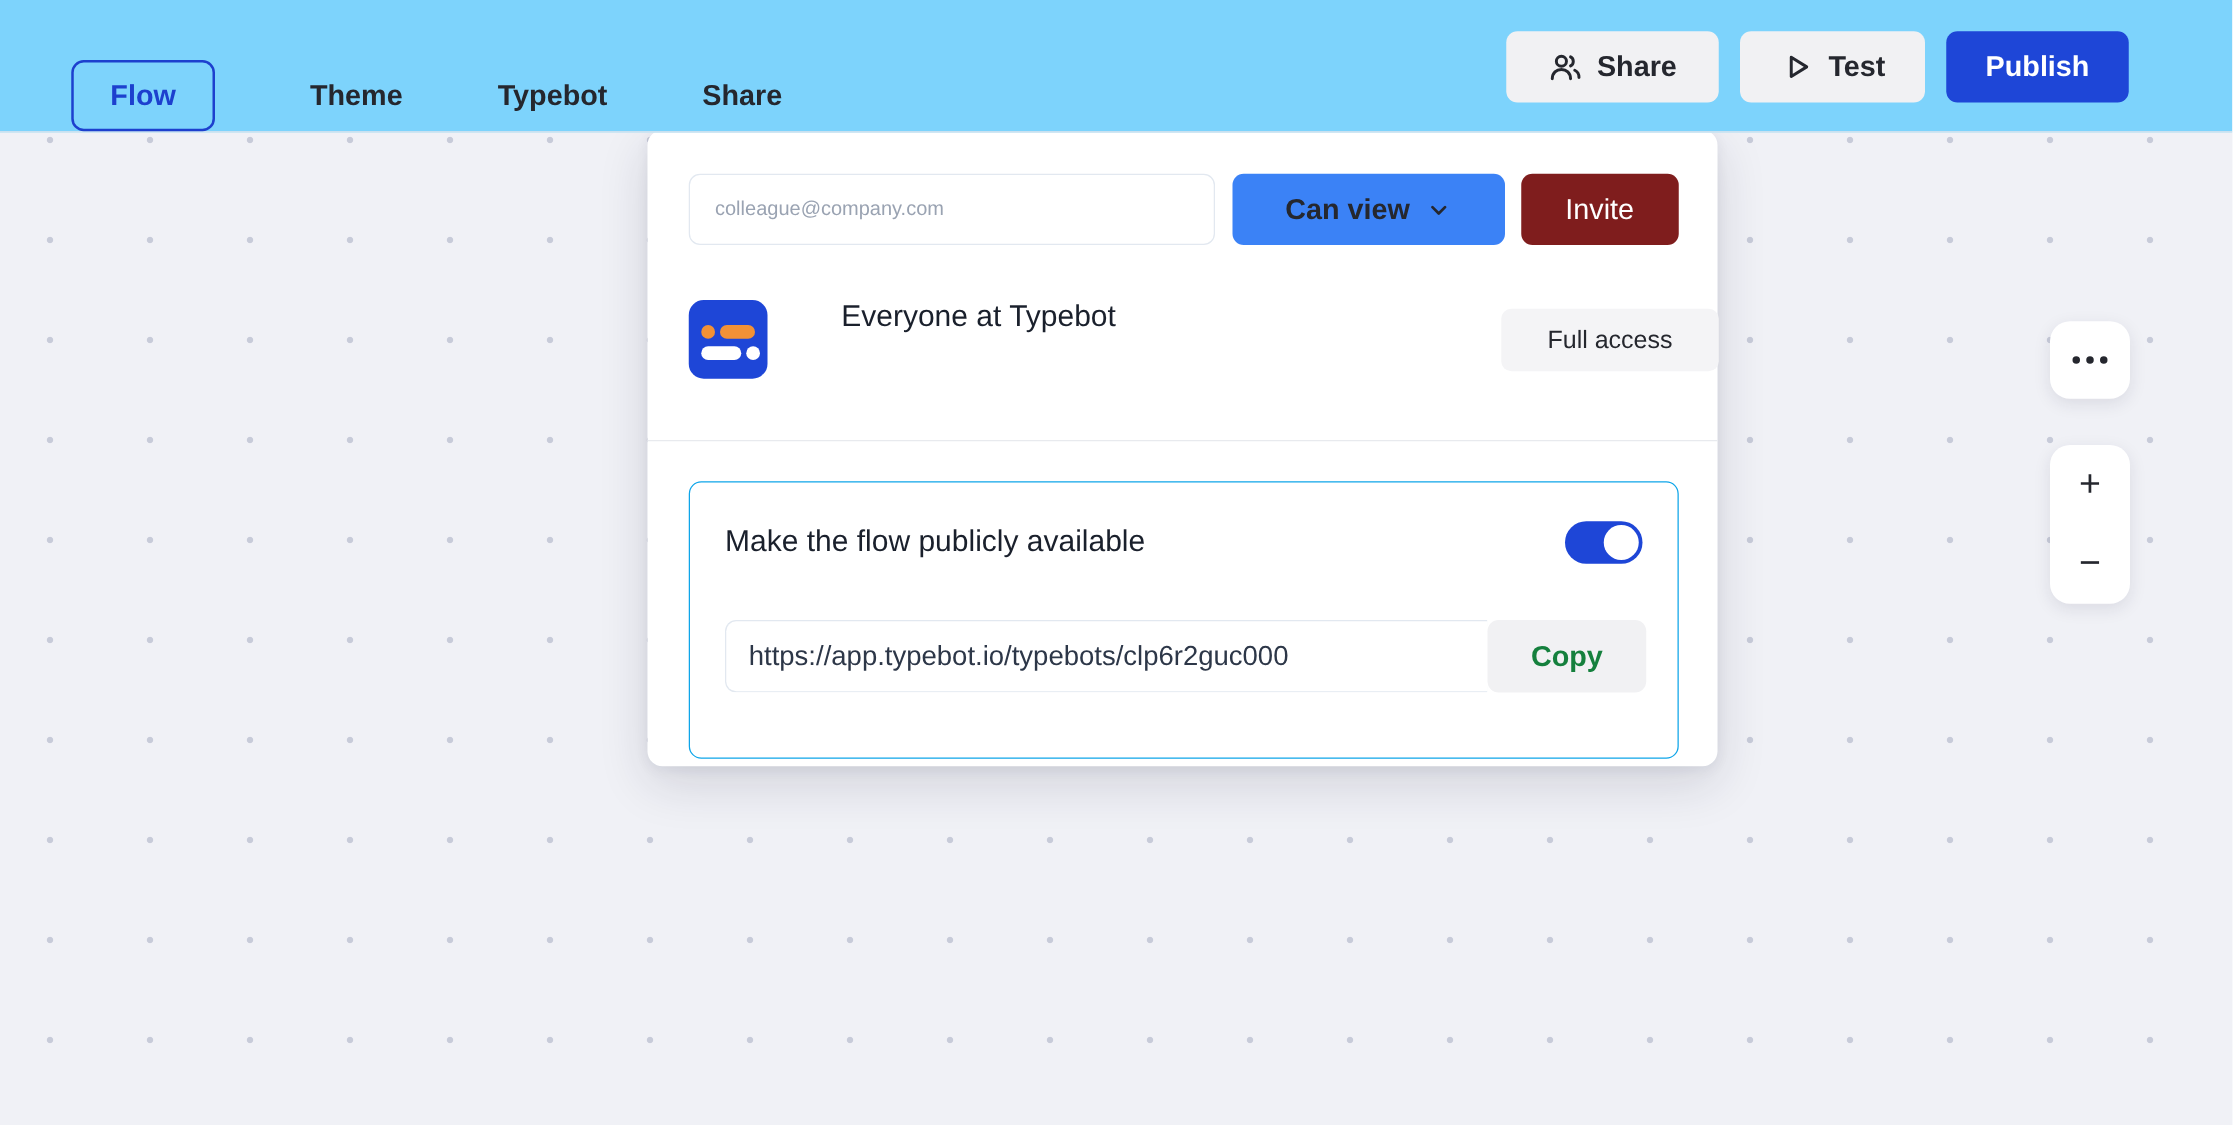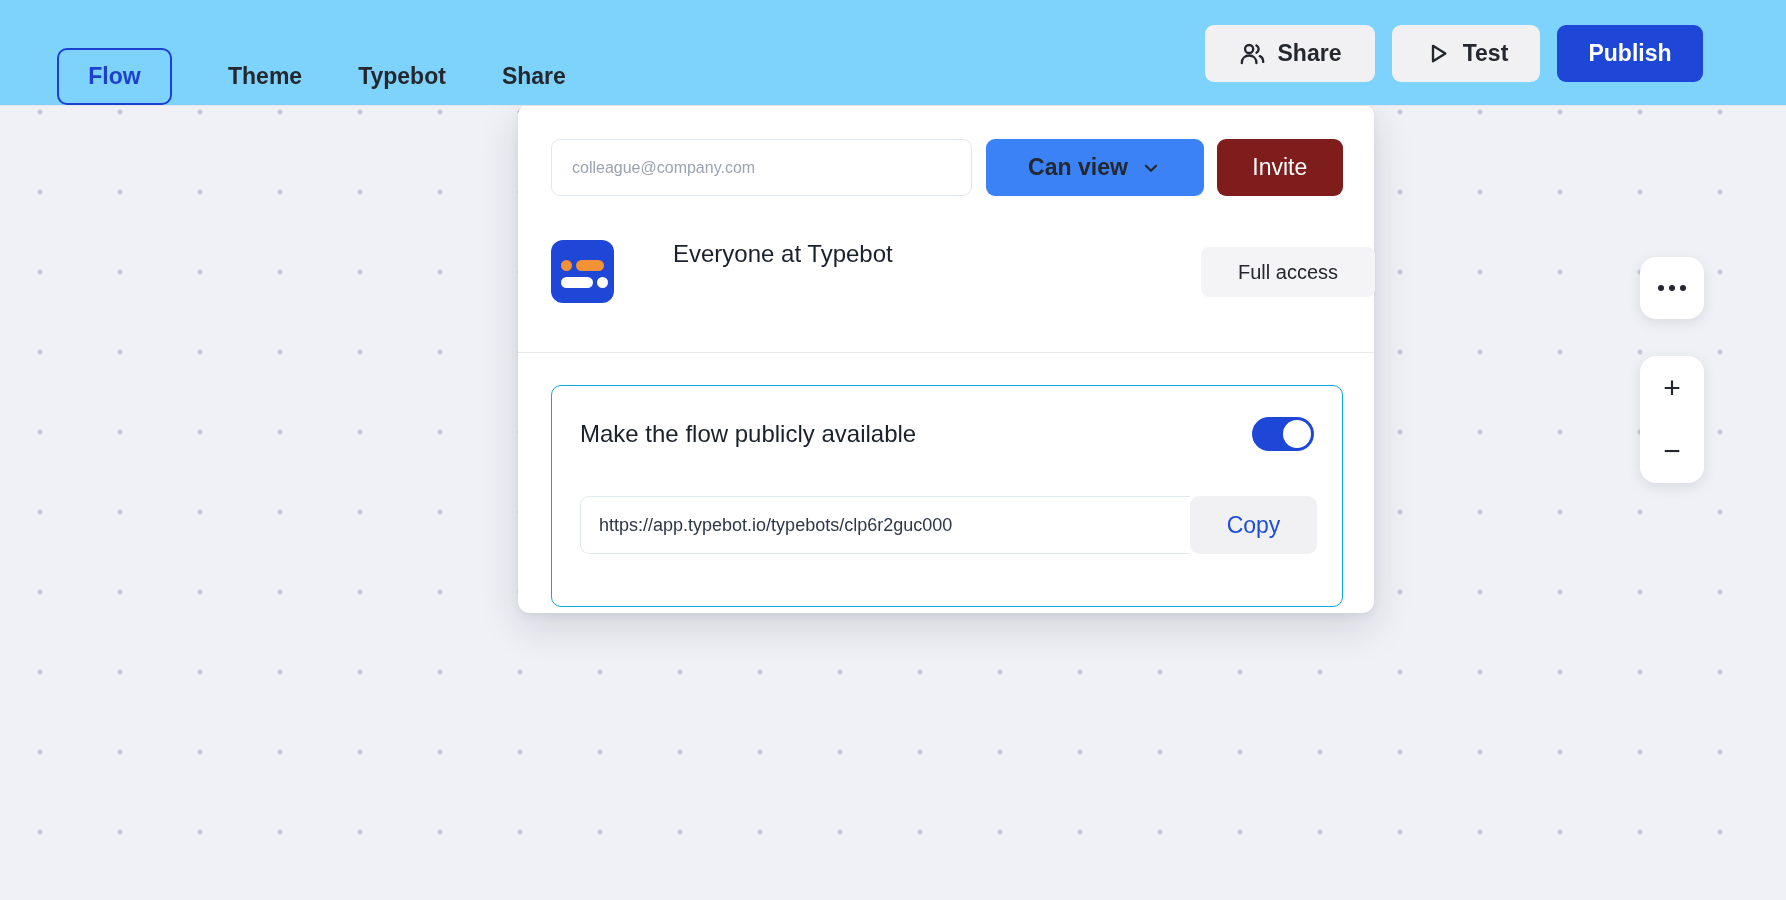--- a/index.html
+++ b/index.html
@@ -9,21 +9,21 @@
 
   
   .header {
     position:absolute; left:0; top:0; width:1786px; height:106px;
     background:#7dd3fc; border-bottom:1px solid #E4E6EB;
     display:flex; align-items:flex-end; z-index:20;
   }
   .tabs { display:flex; align-items:center; padding-left:57px; }
   .tab {
     font-size:23px; font-weight:600; color:#25272E; cursor:pointer;
-    margin-left:56px; white-space:nowrap;
+    margin-left:76px; white-space:nowrap;
   }
   .tab-active {
     margin-left:0; color:#1D40CE; border:2px solid #1D40CE; border-radius:10px;
     width:115px; height:57px; display:flex; align-items:center; justify-content:center;
   }
   .header-actions {
     position:absolute; right:83px; top:0; height:106px;
     display:flex; align-items:center; gap:17px;
   }
   .btn {
@@ -92,27 +92,27 @@
   }
   .public-label { position:absolute; left:28px; top:34px; font-size:24px; color:#1A202C; }
   .toggle {
     position:absolute; left:700px; top:31px; width:62px; height:34px; border-radius:17px;
     background:#1E46D7; cursor:pointer;
   }
   .toggle .knob { position:absolute; right:3px; top:3px; width:28px; height:28px; border-radius:50%; background:#FFFFFF; }
   .url-row { position:absolute; left:28px; top:110px; width:737px; height:58px; display:flex; }
   .url-input {
     width:610px; height:58px; border:1px solid #E2E8F0; border-radius:9px 0 0 9px; border-right:none;
-    font-size:18px; padding:0 4px 0 18px; color:#2D3748; outline:none; background:#fff;
+    font-size:22px; padding:0 4px 0 18px; color:#2D3748; outline:none; background:#fff;
     white-space:nowrap; overflow:hidden; font-family:"Liberation Sans", sans-serif;
   }
   .copy-btn {
     width:127px; height:58px; background:#F1F1F3; border-radius:9px;
     display:flex; align-items:center; justify-content:center;
-    font-size:23px; font-weight:400; color:#1d4ed8; cursor:pointer; flex:0 0 auto;
+    font-size:23px; font-weight:700; color:#15803d; cursor:pointer; flex:0 0 auto;
   }
 
   
   .more-btn {
     position:absolute; left:1640px; top:151px; width:64px; height:62px;
     background:#FFFFFF; border-radius:16px; box-shadow:0 4px 14px rgba(25,30,60,0.10);
     display:flex; align-items:center; justify-content:center; cursor:pointer; gap:5px;
   }
   .more-btn .dot { width:6px; height:6px; border-radius:50%; background:#25272E; }
   .zoom-pill {

